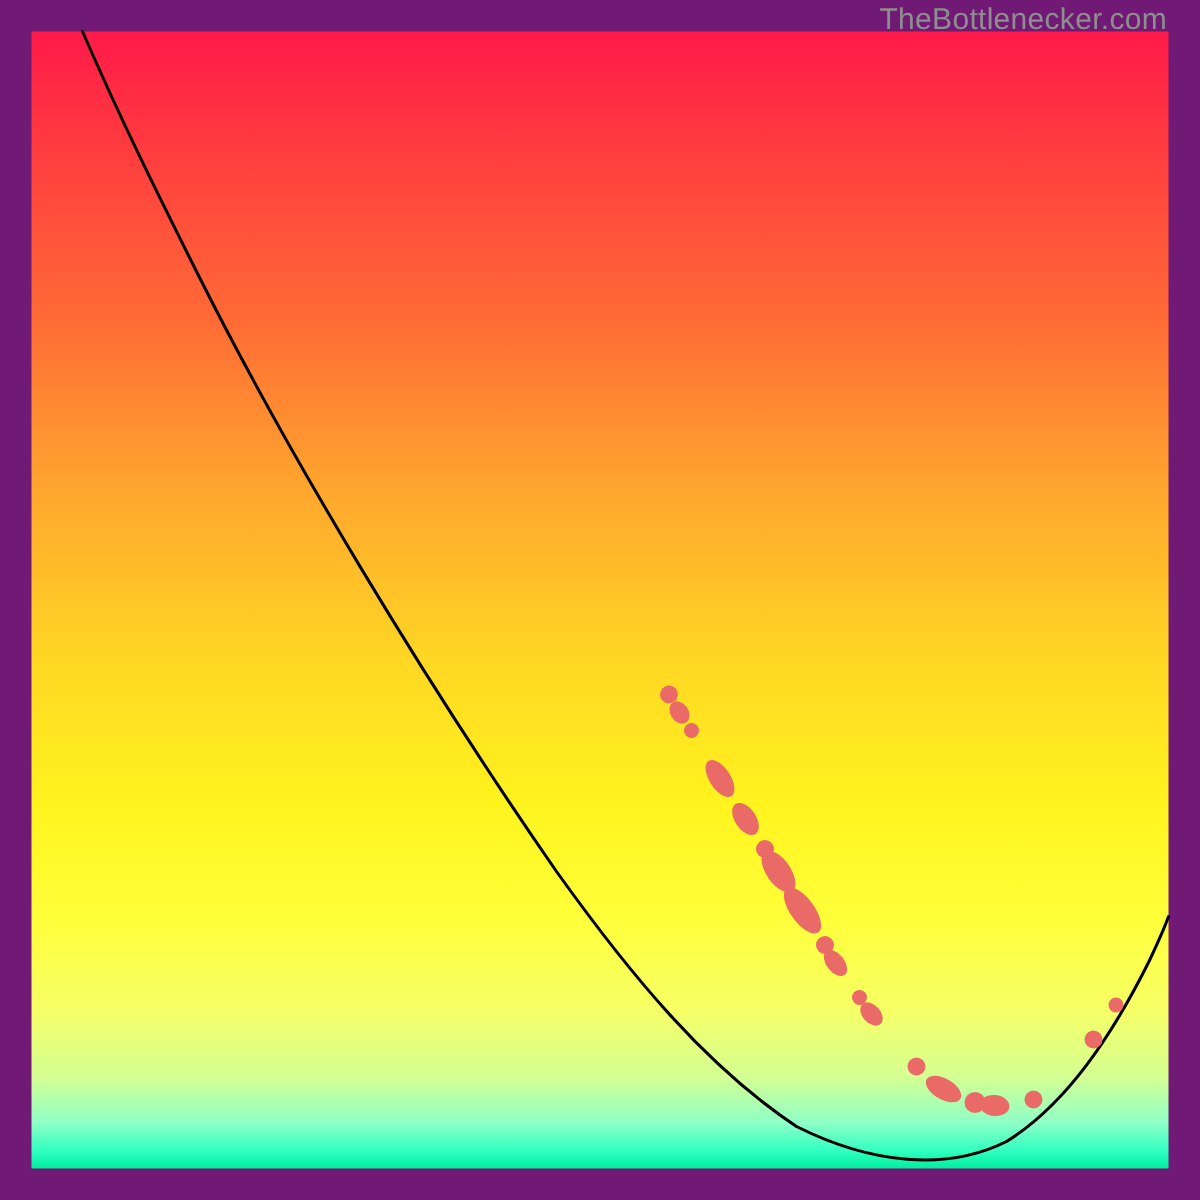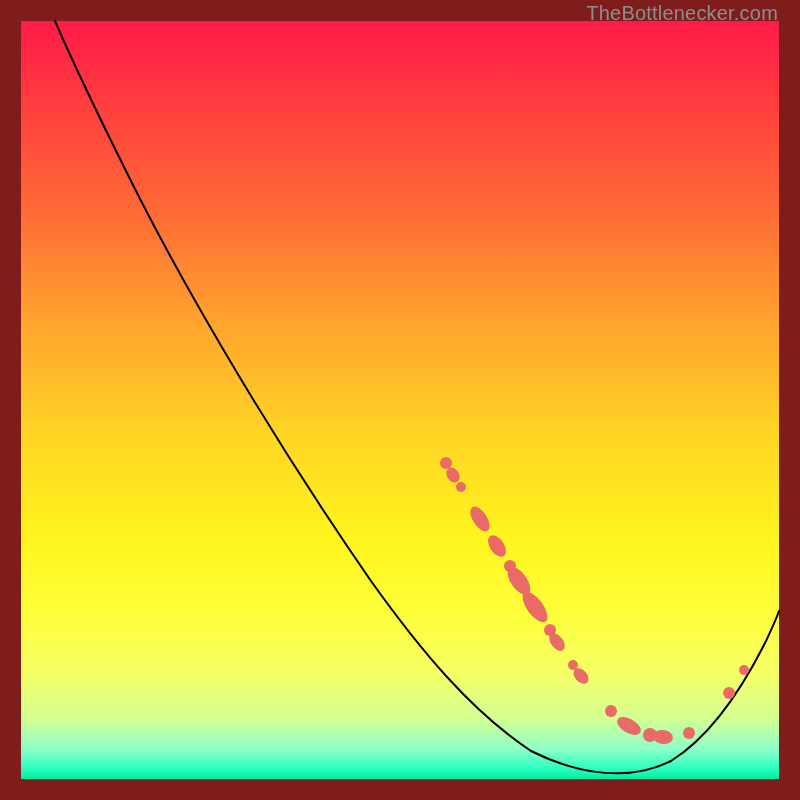--- a/index.html
+++ b/index.html
@@ -10,21 +10,21 @@
     background: #000;
     overflow: hidden;
     font-family: Arial, Helvetica, sans-serif;
   }
   .frame {
     position: absolute;
     left: 0;
     top: 0;
     width: 800px;
     height: 800px;
-    background: #7f1d1d;
+    background: #701a75;
   }
   .plot {
     position: absolute;
     left: 21px;
     top: 21px;
     width: 758px;
     height: 758px;
     background: linear-gradient(to bottom,
       #ff1a49 0%,
       #ff3b3f 10%,

